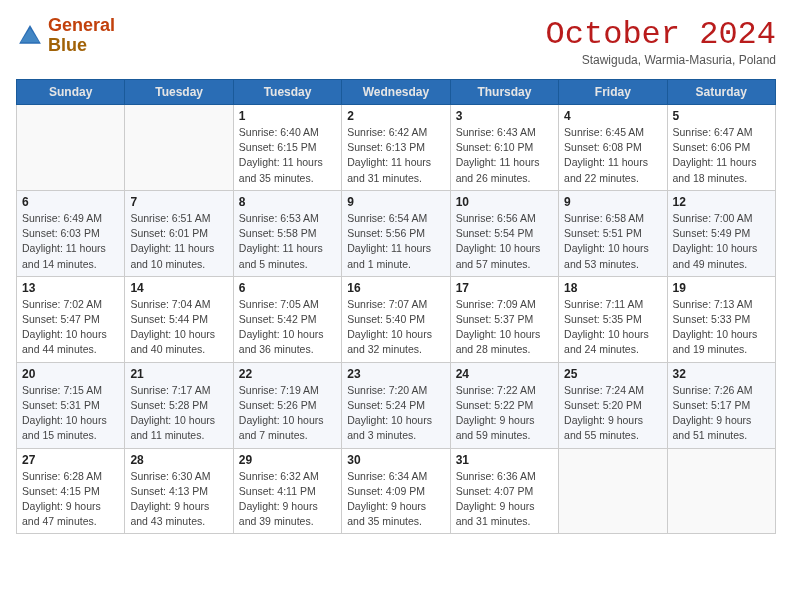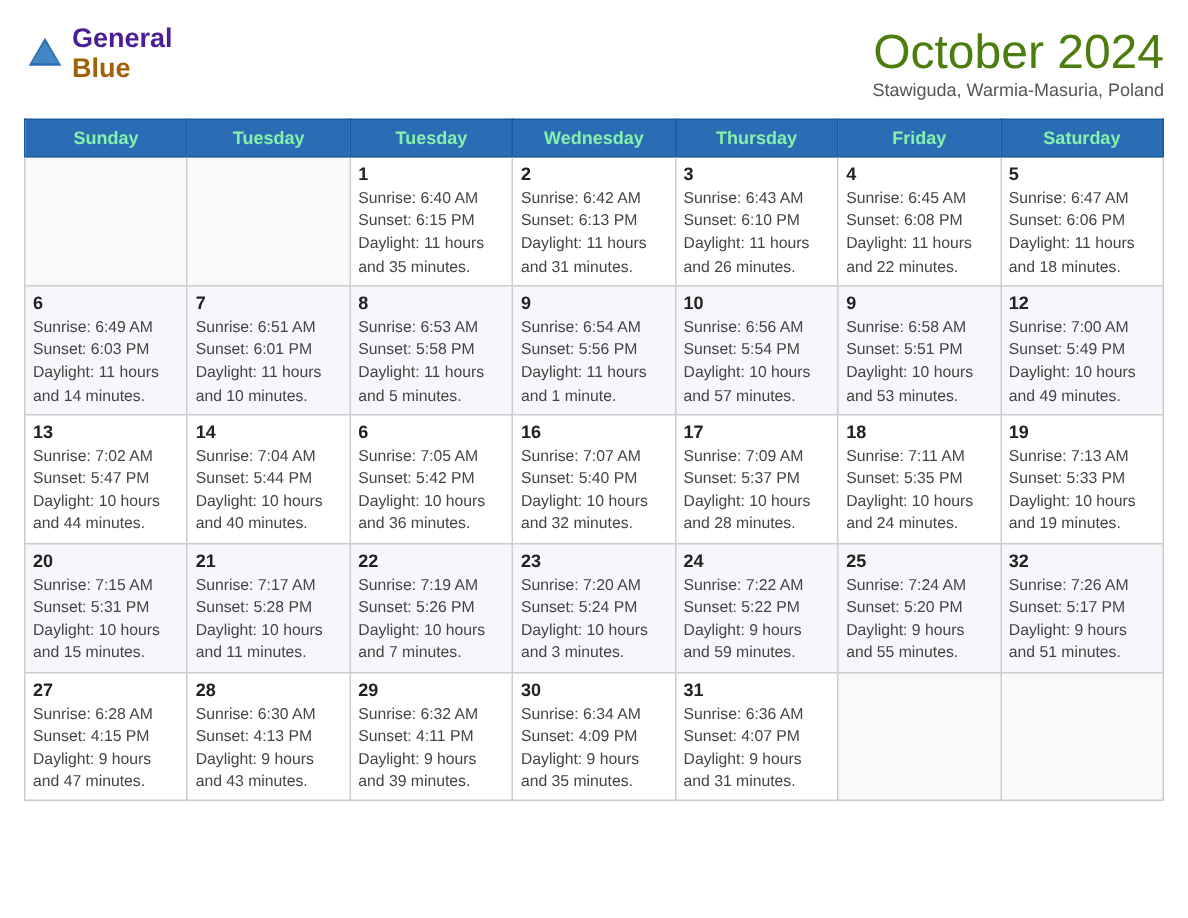--- a/index.html
+++ b/index.html
@@ -19,46 +19,47 @@
     .logo {
       display: flex;
       align-items: center;
       gap: 4px;
     }
     .logo-text {
       font-size: 18px;
       font-weight: bold;
       line-height: 1.1;
     }
-    .logo-general { color: #4c1d95; }
+    .logo-general { color: #c2410c; }
     .logo-blue { color: #a16207; }
     .logo-icon {
       width: 28px;
       height: 28px;
     }
     .title-block {
       text-align: right;
     }
     .month-title {
       font-size: 32px;
       font-weight: normal;
-      color: #4d7c0f;
+      color: #b91c1c;
+      font-family: Liberation Mono, monospace;
     }
     .location-title {
       font-size: 12px;
       color: #555;
     }
     .calendar {
       width: 100%;
       border-collapse: collapse;
       font-size: 11px;
     }
     .calendar th {
       background: #2a6db5;
-      color: #86efac;
+      color: #e5e5e5;
       padding: 5px 6px;
       font-weight: bold;
       font-size: 12px;
       border: 1px solid #1a5a9a;
     }
     .calendar td {
       border: 1px solid #ccc;
       vertical-align: top;
       padding: 4px 5px;
       width: 108px;

